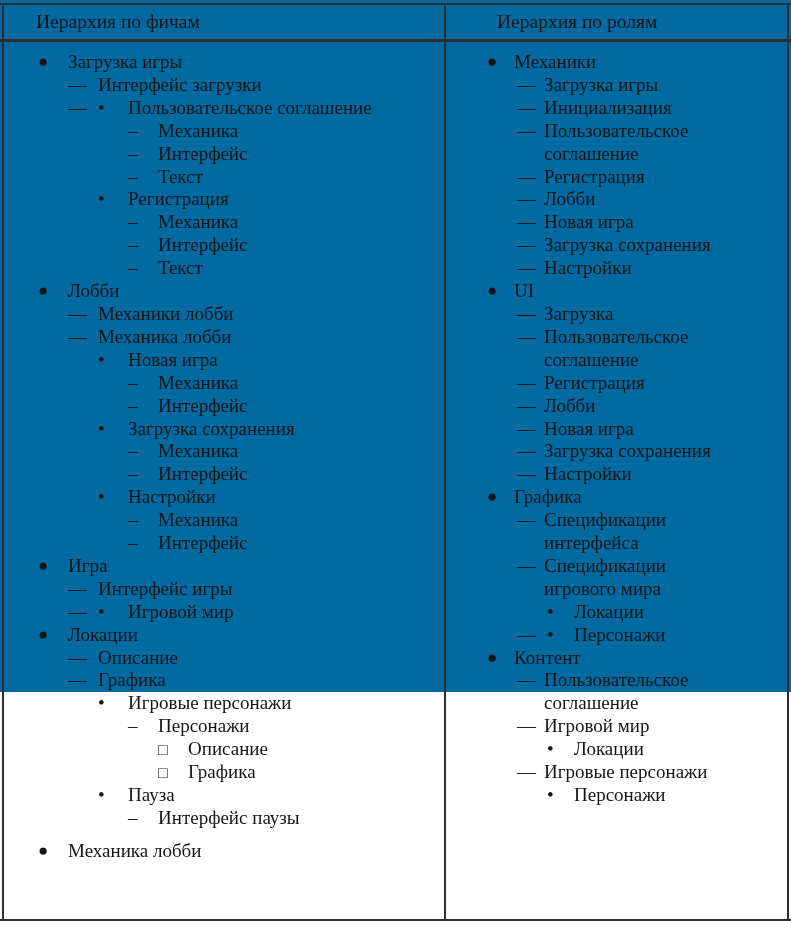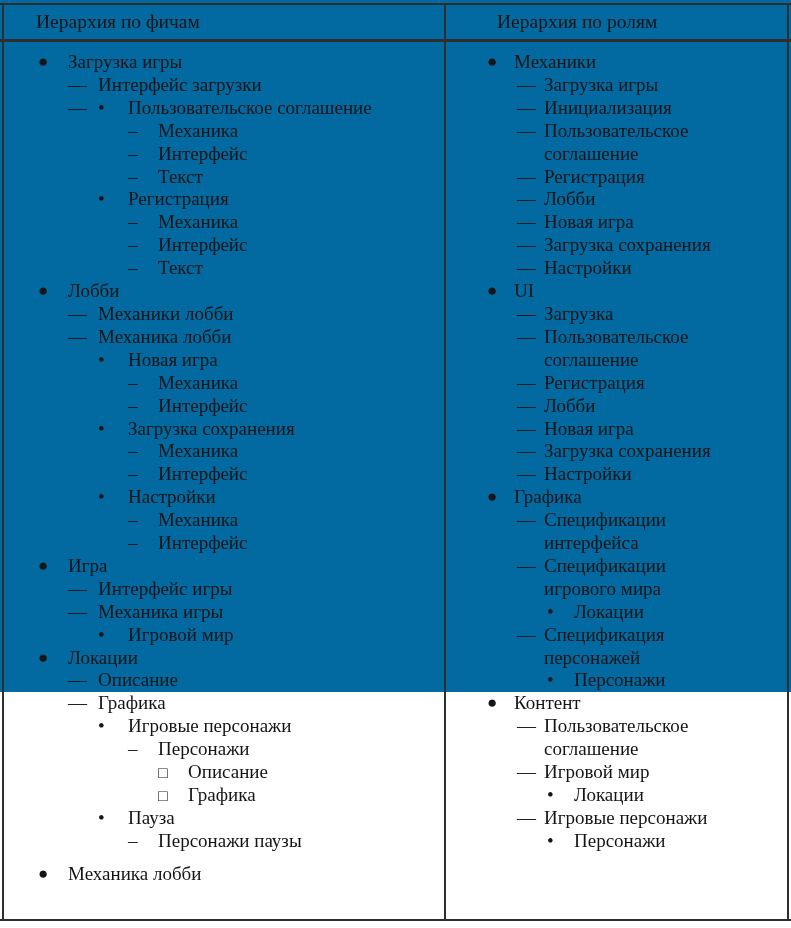--- a/index.html
+++ b/index.html
@@ -181,21 +181,20 @@
       <div class="item lv1">
         <span class="marker">●</span>
         <span class="label">Игра</span>
       </div>
       <div class="item lv2">
         <span class="marker">—</span>
         <span class="label">Интерфейс игры</span>
       </div>
       <div class="item lv2">
         <span class="marker">—</span>
-        <span class="label">Механика игры</span>
       </div>
       <div class="item lv3">
         <span class="marker">•</span>
         <span class="label">Игровой мир</span>
       </div>
       <div class="item lv1">
         <span class="marker">●</span>
         <span class="label">Локации</span>
       </div>
       <div class="item lv2">
@@ -221,21 +220,21 @@
       <div class="item lv5">
         <span class="marker">□</span>
         <span class="label">Графика</span>
       </div>
       <div class="item lv3">
         <span class="marker">•</span>
         <span class="label">Пауза</span>
       </div>
       <div class="item lv4">
         <span class="marker">–</span>
-        <span class="label">Персонажи паузы</span>
+        <span class="label">Интерфейс паузы</span>
       </div>
       <div class="item lv1 gap">
         <span class="marker">●</span>
         <span class="label">Механика лобби</span>
       </div>
     </div>
 
   <div class="body-cell colB">
       <div class="item lv1">
         <span class="marker">●</span>
@@ -323,22 +322,20 @@
         <span class="marker">—</span>
         <span class="label">Спецификации
 игрового мира</span>
       </div>
       <div class="item lv3">
         <span class="marker">•</span>
         <span class="label">Локации</span>
       </div>
       <div class="item lv2">
         <span class="marker">—</span>
-        <span class="label">Спецификация
-персонажей</span>
       </div>
       <div class="item lv3">
         <span class="marker">•</span>
         <span class="label">Персонажи</span>
       </div>
       <div class="item lv1">
         <span class="marker">●</span>
         <span class="label">Контент</span>
       </div>
       <div class="item lv2">

